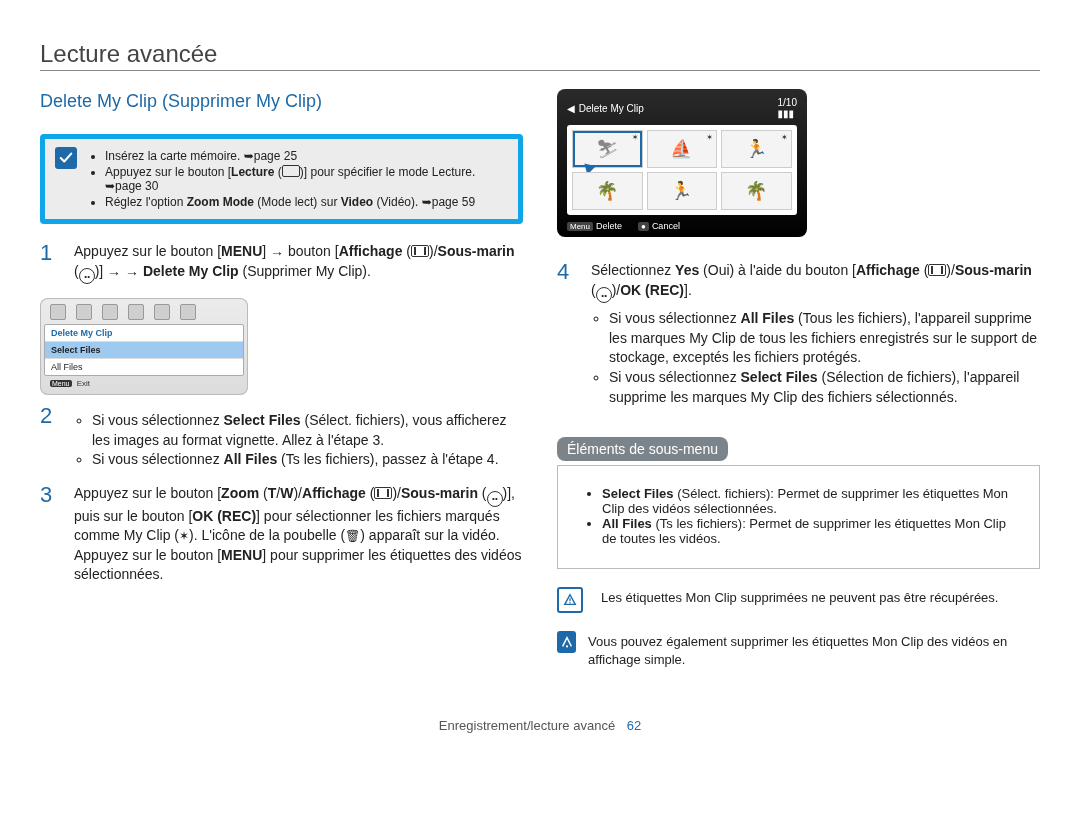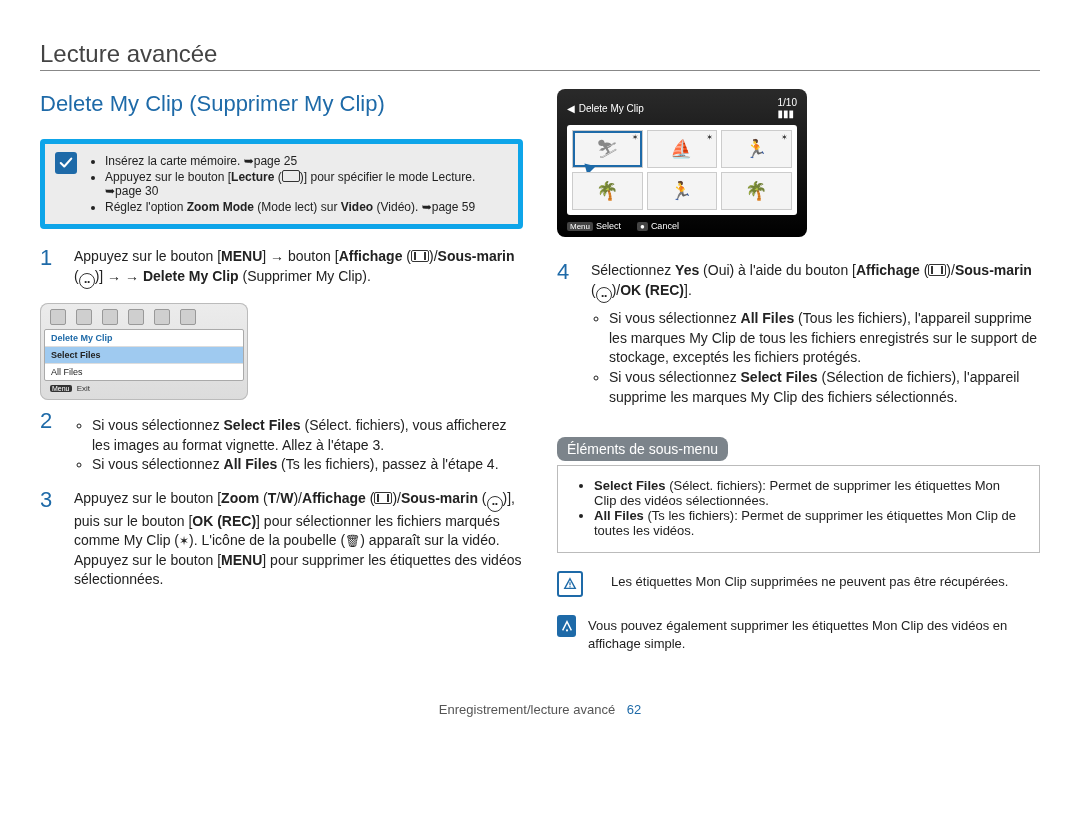--- a/index.html
+++ b/index.html
@@ -27,21 +27,21 @@
     border-top: 1px solid #888;
     margin: 2px 0 18px;
   }
   .cols {
     display: flex;
     gap: 34px;
   }
   .col { flex: 1 1 0; }
   .section-title {
     color: #1E6AA8;
-    font-size: 22px;
+    font-size: 18px;
     font-weight: 400;
     margin: 2px 0 22px;
   }
   p { margin: 4px 0 10px; font-size: 14px; line-height: 1.35; }
 
   .notebox {
     display: flex;
     align-items: flex-start;
     gap: 12px;
     background: #ececec;
@@ -156,21 +156,21 @@
   .tsl-foot { display:flex; gap:16px; font-size:9px; margin-top:6px; }
   .tsl-foot .b { background:#444; padding:0 3px; border-radius:2px; margin-right:3px; font-size:8px; }
 
   .subhead-bar {
     background:#7c848b; color:#fff; padding:4px 10px; font-size:14px;
     display:inline-block; margin: 16px 0 4px; border-radius: 8px;
   }
   .sub-box {
     border:1px solid #bbb; padding:8px 14px 10px; margin-top:0;
   }
-  .sub-box ul { margin:4px; padding-left:18px; font-size:13px; }
+  .sub-box ul { margin:12px; padding-left:18px; font-size:13px; }
 
   .inline-note {
     display:flex; gap:12px; align-items:flex-start; margin:18px 0;
   }
 
   .footer {
     text-align:center; font-size:13px; color:#555; margin-top:30px;
   }
   .footer .pg { color:#1E6AA8; margin-left:8px; }
 
@@ -276,21 +276,21 @@
               <span class="sil">🌴</span>
             </div>
           <div class="tsl-cell">
               <span class="sil">🏃</span>
             </div>
           <div class="tsl-cell">
               <span class="sil">🌴</span>
             </div>
         </div>
         <div class="tsl-foot">
-          <span><span class="b">Menu</span><span>Select</span></span>
+          <span><span class="b">Menu</span><span>Delete</span></span>
           <span><span class="b">●</span><span>Cancel</span></span>
         </div>
       </div>
 
       <ol class="steps" style="counter-reset: step 3;">
         <li>
           <div class="step-body">
             <span>Sélectionnez <b>Yes</b> (Oui) à l'aide du bouton [<b>Affichage</b> (<span class="rect-icon bars"></span>)/<b>Sous-marin</b> (<span class="face-icon"></span>)/<b>OK (REC)</b>].</span>
             <ul>
               <li>Si vous sélectionnez <b>All Files</b> (Tous les fichiers), l'appareil supprime les marques My Clip de tous les fichiers enregistrés sur le support de stockage, exceptés les fichiers protégés.</li>
@@ -309,21 +309,21 @@
       </div>
 
       <div class="inline-note">
         <span class="icon-square icon-border-blue warn">
           <svg viewBox="0 0 16 16">
               <path d="M8 2 L14 13 H2 Z" fill="none" stroke="#1E6AA8" stroke-width="1.6"></path>
               <rect x="7.3" y="6" width="1.4" height="3.5" fill="#1E6AA8"></rect>
               <rect x="7.3" y="10.5" width="1.4" height="1.4" fill="#1E6AA8"></rect>
             </svg>
         </span>
-        <p style="margin:2px 16px; font-size:13px;">Les étiquettes Mon Clip supprimées ne peuvent pas être récupérées.</p>
+        <p style="margin:2px 6px; font-size:13px;">Les étiquettes Mon Clip supprimées ne peuvent pas être récupérées.</p>
       </div>
 
       <div class="inline-note">
         <span class="icon-square icon-blue info">
           <svg viewBox="0 0 16 16">
               <path d="M3 13 L8 3 L13 13" fill="none" stroke="#fff" stroke-width="1.6"></path>
               <circle cx="8" cy="13" r="1.2" fill="#fff"></circle>
             </svg>
         </span>
         <p style="margin:2px 0; font-size:13px;">Vous pouvez également supprimer les étiquettes Mon Clip des vidéos en affichage simple.</p>

